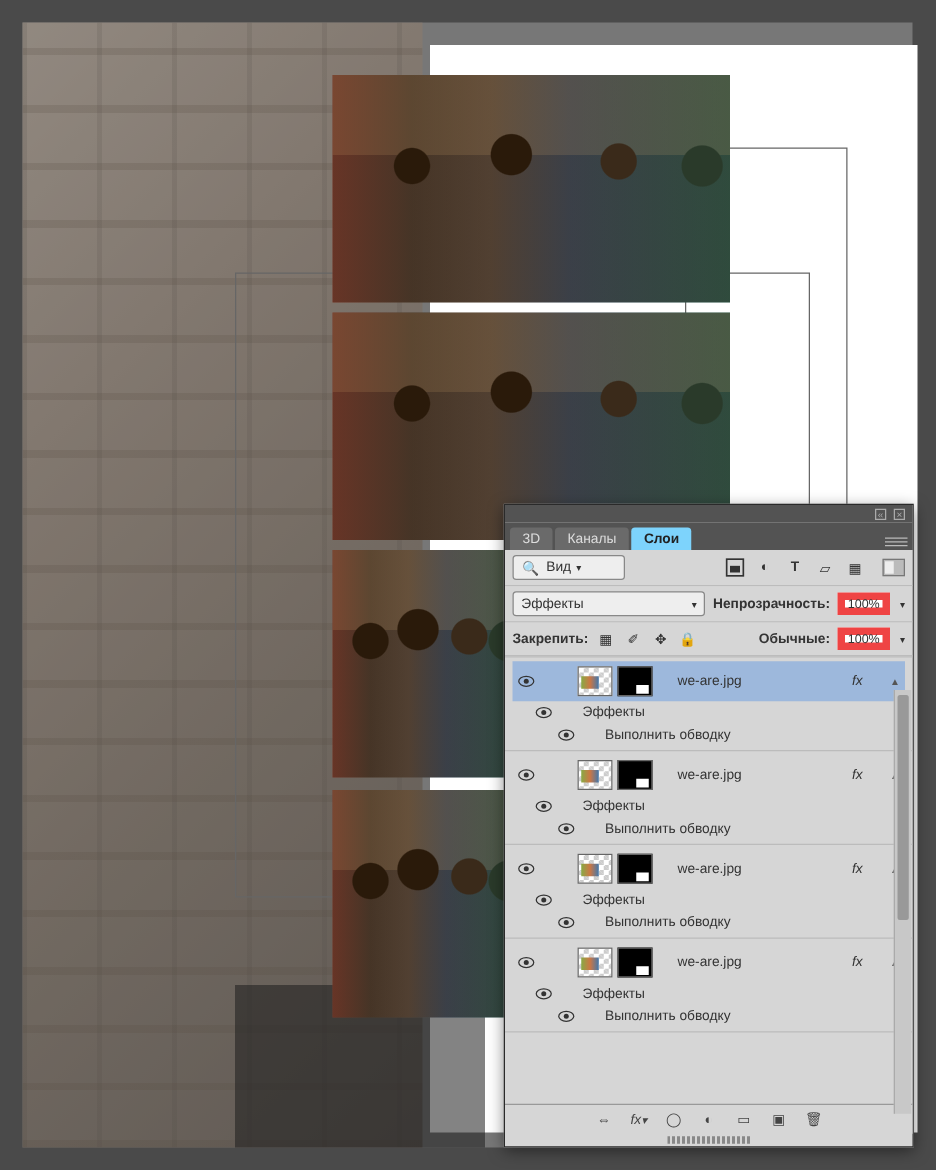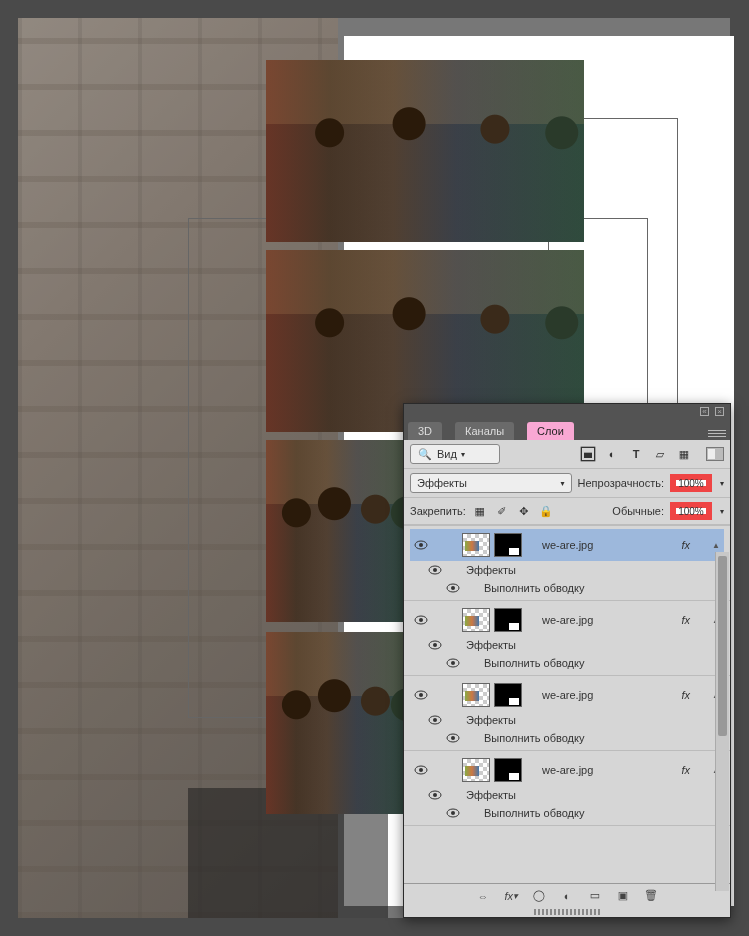--- a/index.html
+++ b/index.html
@@ -65,46 +65,46 @@
   display: flex; flex-direction: column;
 }
 .panel-topstrip {
   height: 14px; background: #535353;
   display: flex; justify-content: flex-end; align-items: center; gap: 6px;
   padding: 0 6px;
 }
 .mini-icon { width: 9px; height: 9px; border: 1px solid #aaa; font-size: 8px; line-height: 7px; text-align: center; color: #aaa; }
 .tabs {
   display: flex; background: #535353; height: 22px;
-  align-items: flex-end; padding-left: 4px; gap: 13px;
+  align-items: flex-end; padding-left: 4px; gap: 2px;
 }
 .tab {
   padding: 3px 10px 3px; background: #6a6a6a; color: #ddd;
   border-top-left-radius: 3px; border-top-right-radius: 3px;
   font-size: 11px; cursor: pointer;
 }
-.tab.active { background: #f9a8d4; color: #222; }
+.tab.active { background: #7dd3fc; color: #222; font-weight: bold; }
 .panel-menu {
   width: 18px; height: 14px; margin-left: auto; margin-right: 4px;
   display: flex; flex-direction: column; justify-content: center; gap: 2px;
 }
 .panel-menu span { height: 1px; background: #bbb; }
 .row {
   display: flex; align-items: center; gap: 6px;
   padding: 4px 6px; border-bottom: 1px solid #bcbcbc;
   background: #d6d6d6;
 }
 .dropdown {
   display: flex; align-items: center; background: #eee; border: 1px solid #888;
   height: 20px; padding: 0 6px; gap: 4px; border-radius: 3px;
 }
 .dropdown .caret { font-size: 8px; }
 .ficon { width: 16px; height: 16px; display: inline-flex; align-items: center; justify-content: center; color: #333; }
 .icon-row { display: flex; gap: 8px; align-items: center; }
-.label { white-space: nowrap; }
+.label { white-space: nowrap; font-weight: bold; }
 .valbox {
   width: 42px; height: 18px; background: #fff; border: 6px solid #ef4444;
   font-size: 10px; display: flex; align-items: center; justify-content: center;
 }
 .caretb { font-size: 8px; margin-left: 2px; }
 .layers {
   flex: 1; overflow-y: auto; background: #d6d6d6;
   border-top: 1px solid #bcbcbc;
 }
 .layer {

